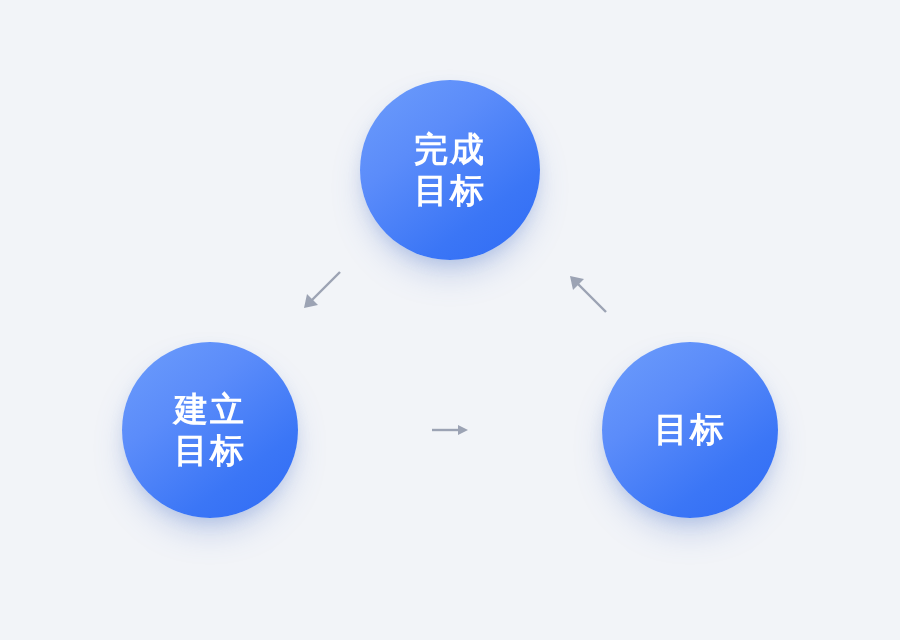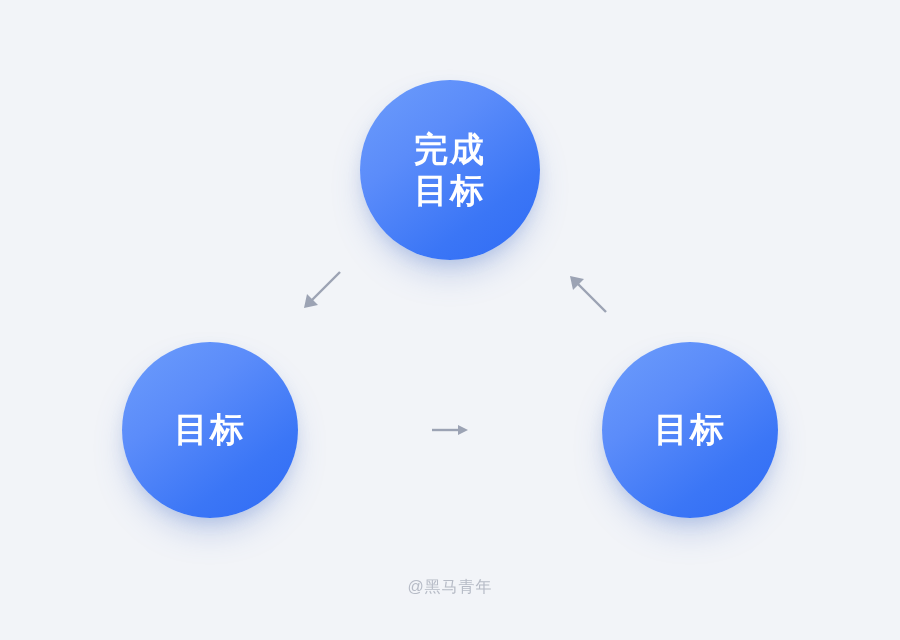--- a/index.html
+++ b/index.html
@@ -112,20 +112,21 @@
 <body>
 
 <div class="canvas">
 
   <div class="node node-top">
     <div class="node-label">完成</div>
     <div class="node-label">目标</div>
   </div>
 
   <div class="node node-left">
+    <div class="node-label">建立</div>
     <div class="node-label">目标</div>
   </div>
 
   <div class="node node-right">
     <div class="node-label">目标</div>
   </div>
 
   <svg class="arrow arrow-top-left" viewBox="0 0 48 48">
     <line x1="44" y1="4" x2="13" y2="35" stroke="#9ca3b4" stroke-width="2.4" stroke-linecap="butt"></line>
     <polygon points="8,40 22,37 11,26" fill="#9ca3b4"></polygon>
@@ -134,15 +135,14 @@
   <svg class="arrow arrow-right-top" viewBox="0 0 48 48">
     <line x1="44" y1="44" x2="13" y2="13" stroke="#9ca3b4" stroke-width="2.4" stroke-linecap="butt"></line>
     <polygon points="8,8 22,11 11,22" fill="#9ca3b4"></polygon>
   </svg>
 
   <svg class="arrow arrow-left-right" viewBox="0 0 52 32">
     <line x1="8" y1="16" x2="38" y2="16" stroke="#9ca3b4" stroke-width="2.4" stroke-linecap="butt"></line>
     <polygon points="44,16 34,11 34,21" fill="#9ca3b4"></polygon>
   </svg>
 
-  <div class="watermark">@黑马青年</div>
 
 </div>
 
 </body></html>

